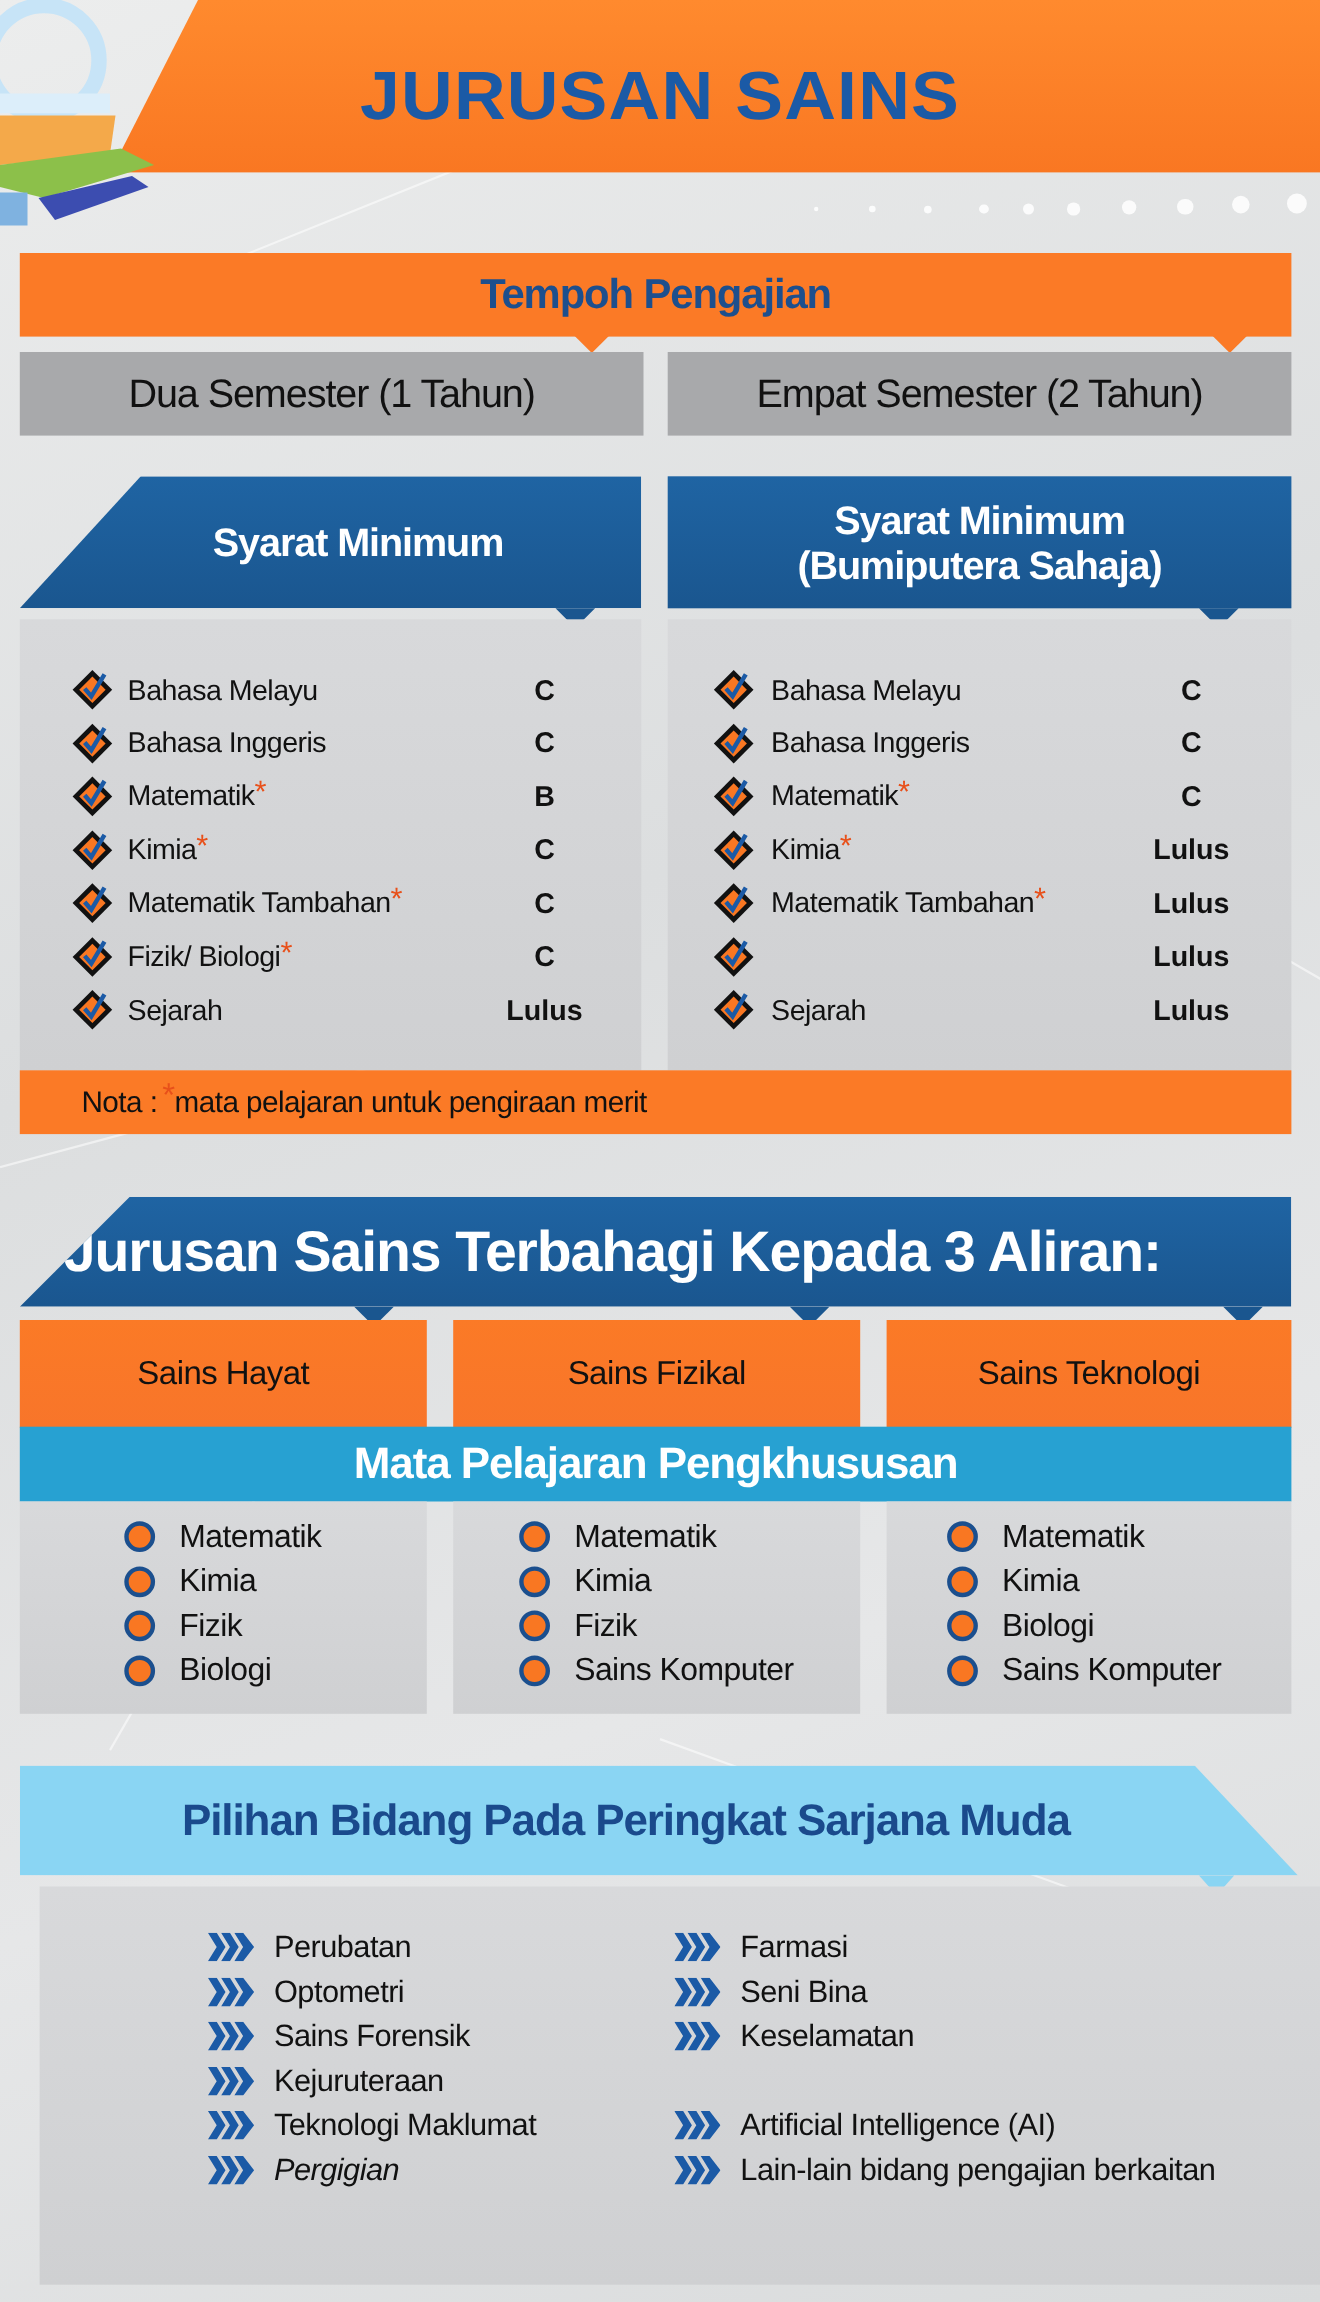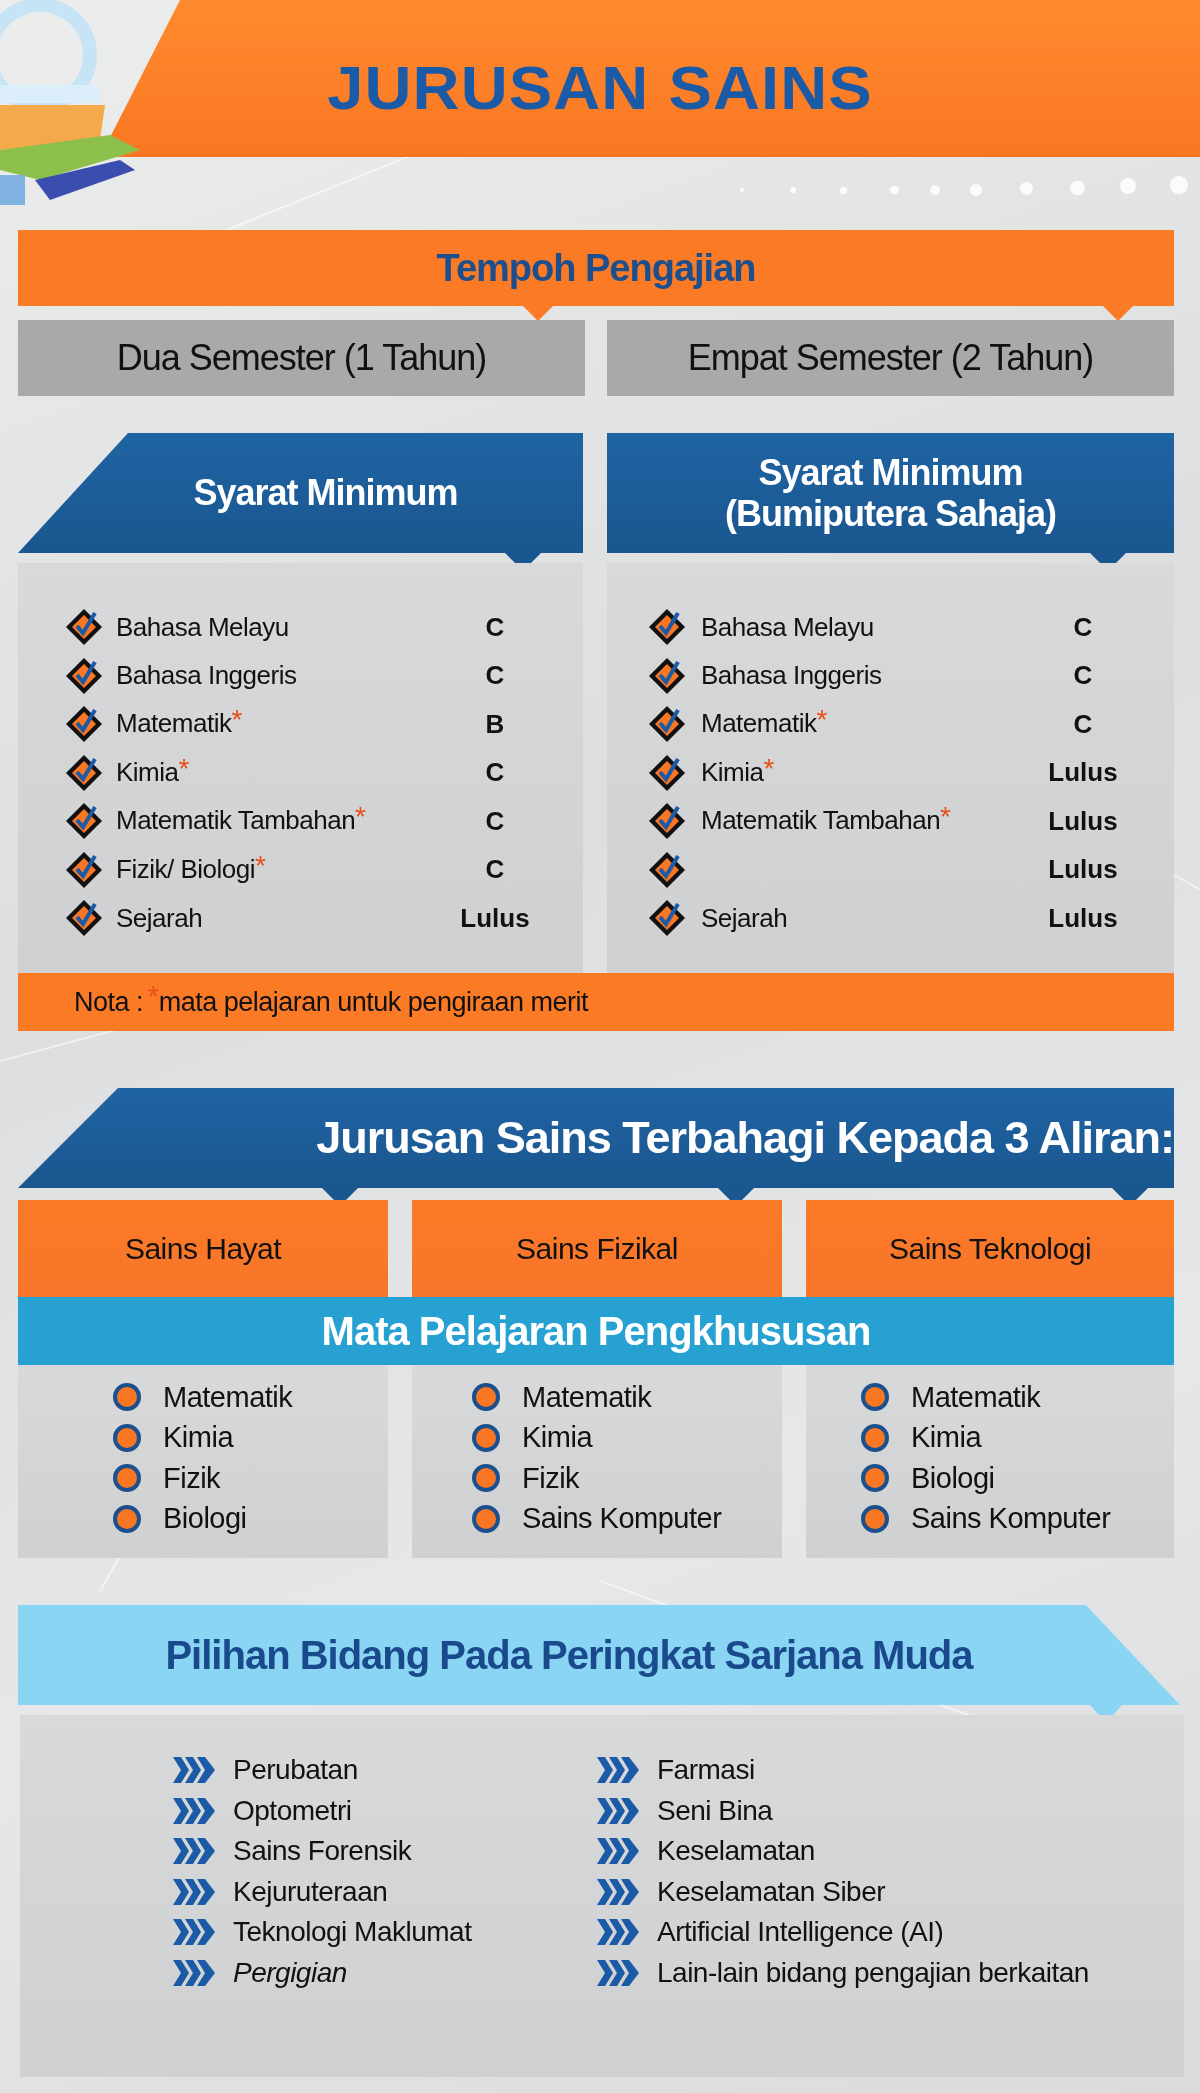--- a/index.html
+++ b/index.html
@@ -56,22 +56,22 @@
 
   .nota { left: 18px; top: 973px; width: 1156px; height: 58px; justify-content: flex-start; padding-left: 56px; }
   .nota span { font-size: 27px; color: #111; letter-spacing: -0.5px; }
   .nota .star { color: #e8501a; font-size: 30px; vertical-align: top; position: relative; top: -6px; }
 
   
   .jurusan {
     left: 18px; top: 1088px; width: 1156px; height: 100px;
     background: linear-gradient(180deg,#1f64a3,#1a568f);
     clip-path: polygon(100px 0, 1156px 0, 1156px 100px, 0 100px);
-    display: flex; align-items: center; justify-content: flex-end;
-    color: #fff; font-weight: bold; font-size: 45px; letter-spacing: -1px; padding-left: 40px;
+    display: flex; align-items: center; justify-content: flex-start;
+    color: #fff; font-weight: bold; font-size: 52px; letter-spacing: -1px; padding-left: 40px;
   }
   .aliran {
     top: 1200px; height: 98px; background: linear-gradient(180deg,#fb7a26,#f8752a);
     display: flex; align-items: center; justify-content: center; font-size: 30px; color: #111; letter-spacing: -0.5px;
   }
   .mata {
     left: 18px; top: 1297px; width: 1156px; height: 68px; background: #27a1d2;
     display: flex; align-items: center; justify-content: center; color: #fff; font-weight: bold; font-size: 40px; letter-spacing: -1px;
   }
   .subj { top: 1365px; height: 193px; }
@@ -79,21 +79,21 @@
   .bullet { width: 28px; height: 28px; border-radius: 50%; background: #f97722; border: 4px solid #1b4f8e; margin-right: 22px; flex-shrink: 0; }
 
   
   .pilihan {
     left: 18px; top: 1605px; width: 1162px; height: 100px; background: #8ad5f3;
     clip-path: polygon(0 0, 1068px 0, 1162px 100px, 0 100px);
     display: flex; align-items: center; justify-content: center; padding-right: 60px;
     color: #1a4a8c; font-weight: bold; font-size: 40px; letter-spacing: -1px;
   }
   .pil-ptr { position: absolute; left: 1090px; top: 1705px; width: 0; height: 0; border-left: 16px solid transparent; border-right: 16px solid transparent; border-top: 18px solid #8ad5f3; }
-  .pil-box { left: 20px; top: 1715px; width: 1164px; height: 362px; }
+  .pil-box { left: 36px; top: 1715px; width: 1164px; height: 362px; }
   .pil-row { position: absolute; height: 40px; display: flex; align-items: center; font-size: 28px; color: #111; letter-spacing: -0.5px; white-space: nowrap; }
   .chev { width: 42px; height: 26px; margin-right: 18px; flex-shrink: 0; }
 </style>
 </head>
 <body>
 
 <div class="dot" style="left: 1170px; top: 176.25px; width: 17.5px; height: 17.5px;"></div>
 <div class="dot" style="left: 1120px; top: 178px; width: 16px; height: 16px;"></div>
 <div class="dot" style="left: 1070px; top: 180.75px; width: 14.5px; height: 14.5px;"></div>
 <div class="dot" style="left: 1020px; top: 181.5px; width: 13px; height: 13px;"></div>
@@ -447,30 +447,20 @@
     <div class="pil-row" style="left: 577px; top: 116px;">
       <span style="display:flex">
         <svg class="chev" viewBox="0 0 42 26">
           <polygon points="0,0 8,0 16,13 8,26 0,26 8,13" fill="#1b5aa6"></polygon>
           <polygon points="12,0 20,0 28,13 20,26 12,26 20,13" fill="#1b5aa6"></polygon>
           <polygon points="24,0 32,0 42,13 32,26 24,26 32,13" fill="#1b5aa6"></polygon>
         </svg>
       </span>
       <span>Keselamatan</span>
     </div>
-    <div class="pil-row" style="left: 577px; top: 156.5px;">
-      <span style="display:flex">
-        <svg class="chev" viewBox="0 0 42 26">
-          <polygon points="0,0 8,0 16,13 8,26 0,26 8,13" fill="#1b5aa6"></polygon>
-          <polygon points="12,0 20,0 28,13 20,26 12,26 20,13" fill="#1b5aa6"></polygon>
-          <polygon points="24,0 32,0 42,13 32,26 24,26 32,13" fill="#1b5aa6"></polygon>
-        </svg>
-      </span>
-      <span>Keselamatan Siber</span>
-    </div>
     <div class="pil-row" style="left: 577px; top: 237.5px;">
       <span style="display:flex">
         <svg class="chev" viewBox="0 0 42 26">
           <polygon points="0,0 8,0 16,13 8,26 0,26 8,13" fill="#1b5aa6"></polygon>
           <polygon points="12,0 20,0 28,13 20,26 12,26 20,13" fill="#1b5aa6"></polygon>
           <polygon points="24,0 32,0 42,13 32,26 24,26 32,13" fill="#1b5aa6"></polygon>
         </svg>
       </span>
       <span>Lain-lain bidang pengajian berkaitan</span>
     </div>

